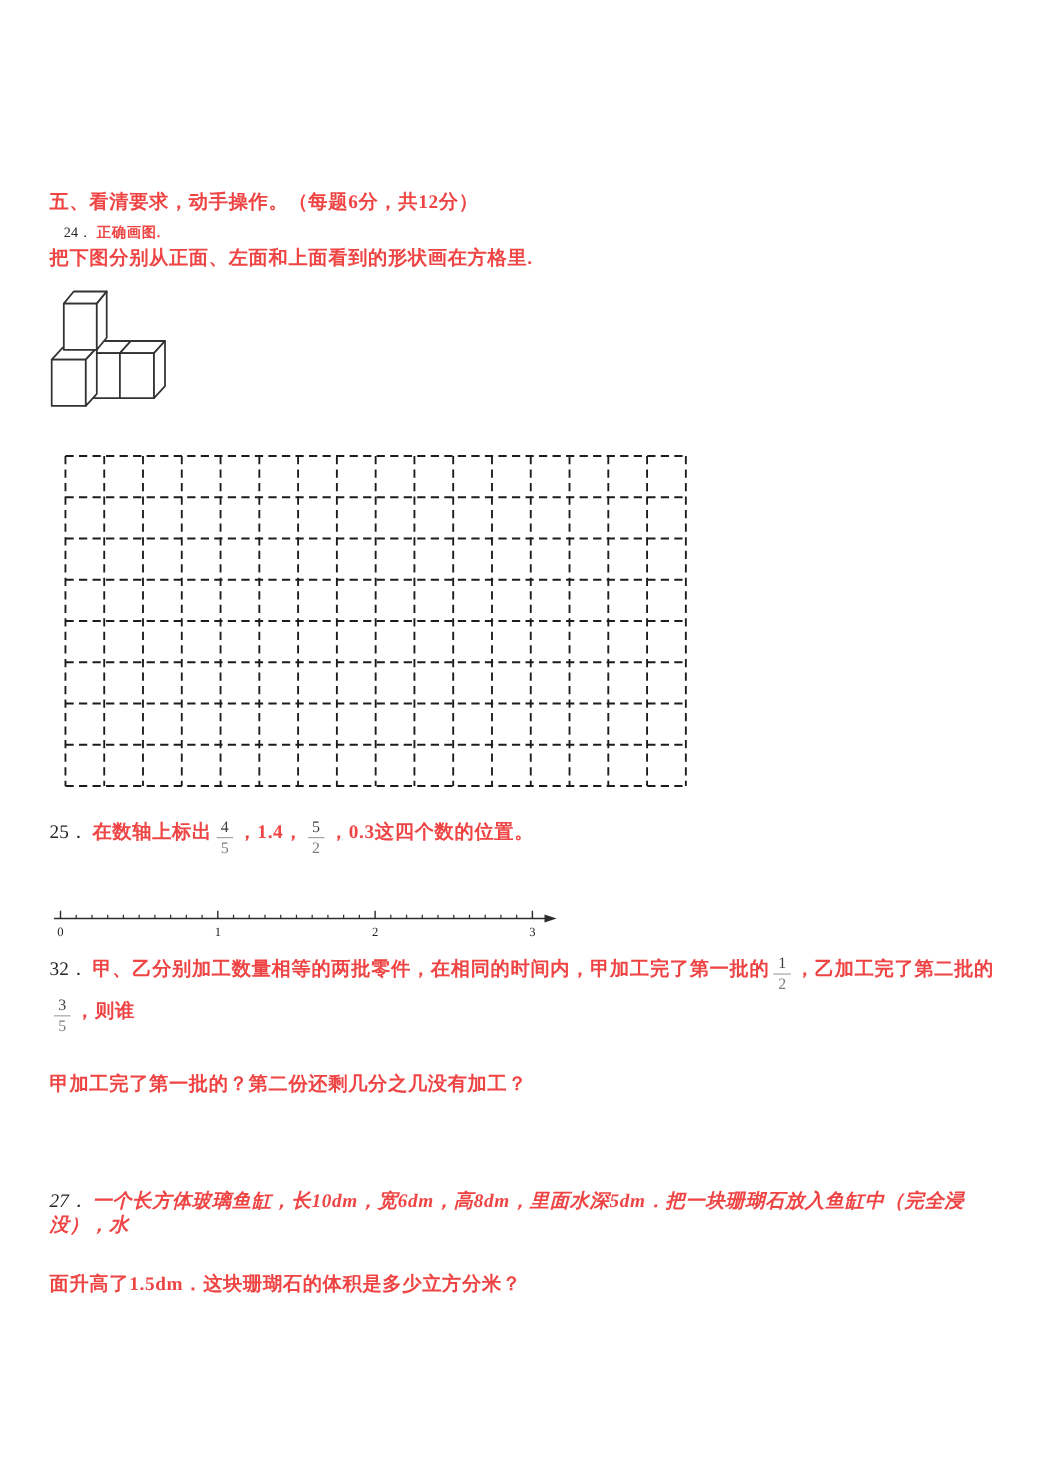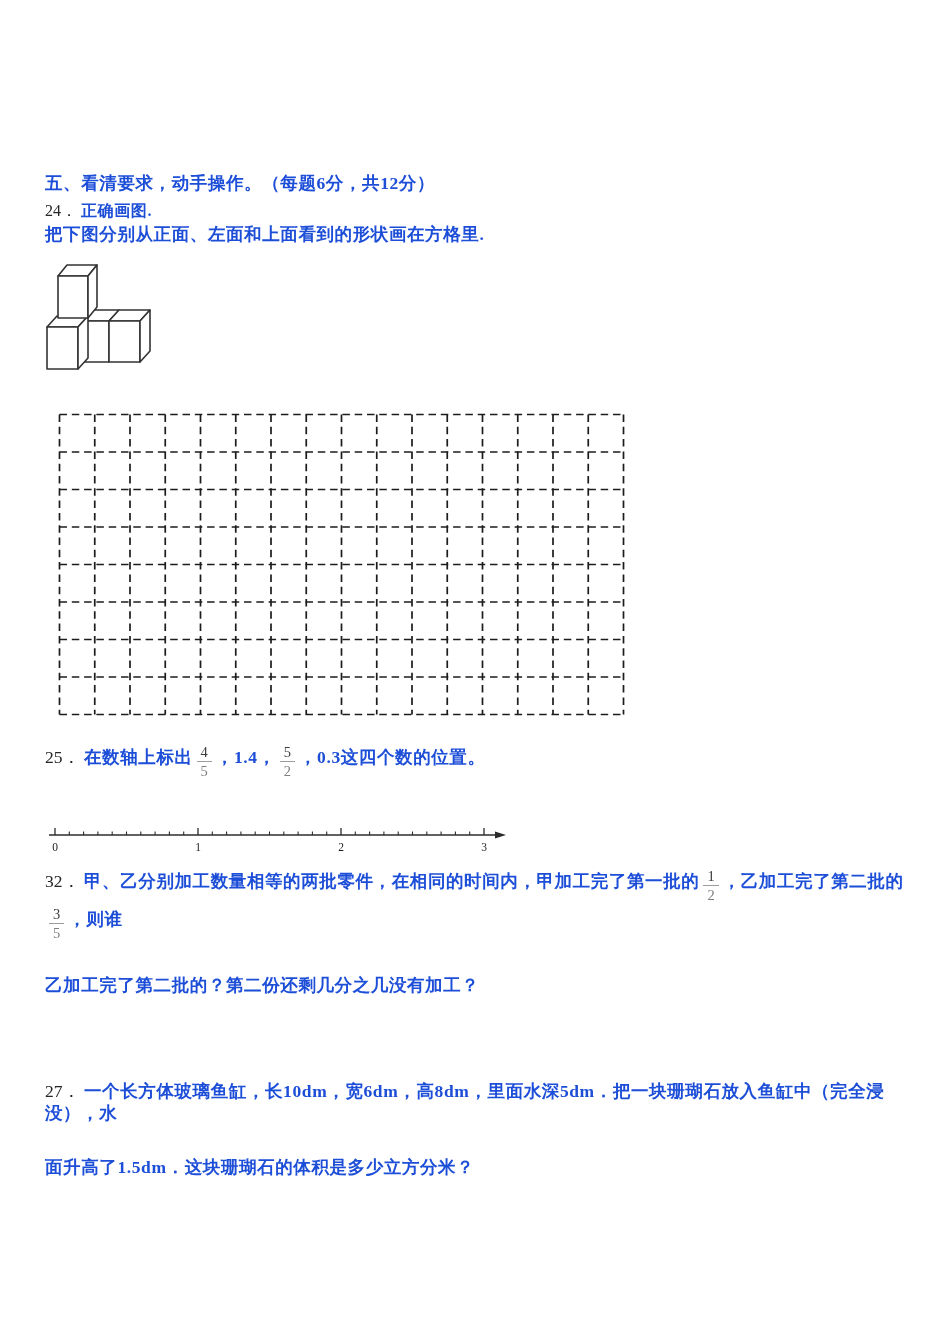--- a/index.html
+++ b/index.html
@@ -1,42 +1,42 @@
 <!DOCTYPE html>
 <html><head>
 <meta charset="utf-8">
 <style>
   html,body{margin:0;padding:0;}
   body{
     width:950px;height:1344px;background:#ffffff;overflow:hidden;position:relative;
     font-family:"Liberation Serif","DejaVu Serif",serif;color:#111;
   }
   .content{padding:172px 40px 0 45px;}
-  .cn{font-weight:700;color:#1d4ed8;letter-spacing:0.6px;}
+  .cn{font-weight:700;color:#ef4444;letter-spacing:0.6px;}
   .heading{font-size:17.5px;line-height:22px;}
-  .qline{font-size:16px;line-height:22px;}
+  .qline{font-size:13px;line-height:22px;margin-left:13px;}
   .qnum{font-weight:400;color:#262626;letter-spacing:0;margin-right:4px;}
   .para{font-size:17.5px;line-height:22px;}
   
   .frac{
     display:inline-block;vertical-align:-13px;text-align:center;
     font-family:"Liberation Serif","DejaVu Serif",serif;font-weight:400;
     font-size:14.5px;line-height:1.25;margin:0 4px;
   }
   .frac .fnum{display:block;color:#3d3d3d;padding:0 4px;}
   .frac .fden{display:block;color:#7e7e7e;border-top:1.4px solid #9c9c9c;padding:0 4px;}
   
   #cube-figure{display:block;margin:14px 0 0 -3px;}
   #drawing-grid{display:block;margin:40px 0 0 13px;}
   #q25-para{margin-top:26px;}
   #number-line{display:block;margin:43px 0 0 2px;}
   #section6-heading{margin-top:25px;}
   #q26-line1{margin-top:10px;}
   #q26-line2{margin-top:32px;}
-  #q27-line1{margin-top:84px;}
+  #q27-line1{margin-top:84px;font-style:italic;}
   #q27-line2{margin-top:32px;}
   #q24-line{margin-top:6px;}
   #q24-instruction{margin-top:1px;}
   .nl-label{font-family:"Liberation Serif","DejaVu Serif",serif;font-size:11.5px;fill:#222;}
 </style>
 </head>
 <body>
 
 <div class="content">
 
@@ -140,20 +140,20 @@
       <text x="8" y="28" text-anchor="middle" class="nl-label">0</text>
       <text x="151" y="28" text-anchor="middle" class="nl-label">1</text>
       <text x="294" y="28" text-anchor="middle" class="nl-label">2</text>
       <text x="437" y="28" text-anchor="middle" class="nl-label">3</text>
     </svg>
 
 
   <div class="para" id="q26-line1">
     <span class="qnum">32．</span><span class="cn">甲、乙分别加工数量相等的两批零件，在相同的时间内，甲加工完了第一批的</span><span class="frac"><span class="fnum">1</span><span class="fden">2</span></span><span class="cn">，乙加工完了第二批的</span><span class="frac"><span class="fnum">3</span><span class="fden">5</span></span><span class="cn">，则谁</span>
   </div>
-  <div class="para cn" id="q26-line2">乙加工完了第二批的？第二份还剩几分之几没有加工？</div>
+  <div class="para cn" id="q26-line2">甲加工完了第一批的？第二份还剩几分之几没有加工？</div>
 
   <div class="para" id="q27-line1">
     <span class="qnum">27．</span><span class="cn">一个长方体玻璃鱼缸，长10dm，宽6dm，高8dm，里面水深5dm．把一块珊瑚石放入鱼缸中（完全浸没），水</span>
   </div>
   <div class="para cn" id="q27-line2">面升高了1.5dm．这块珊瑚石的体积是多少立方分米？</div>
 
 </div>
 
 </body></html>

